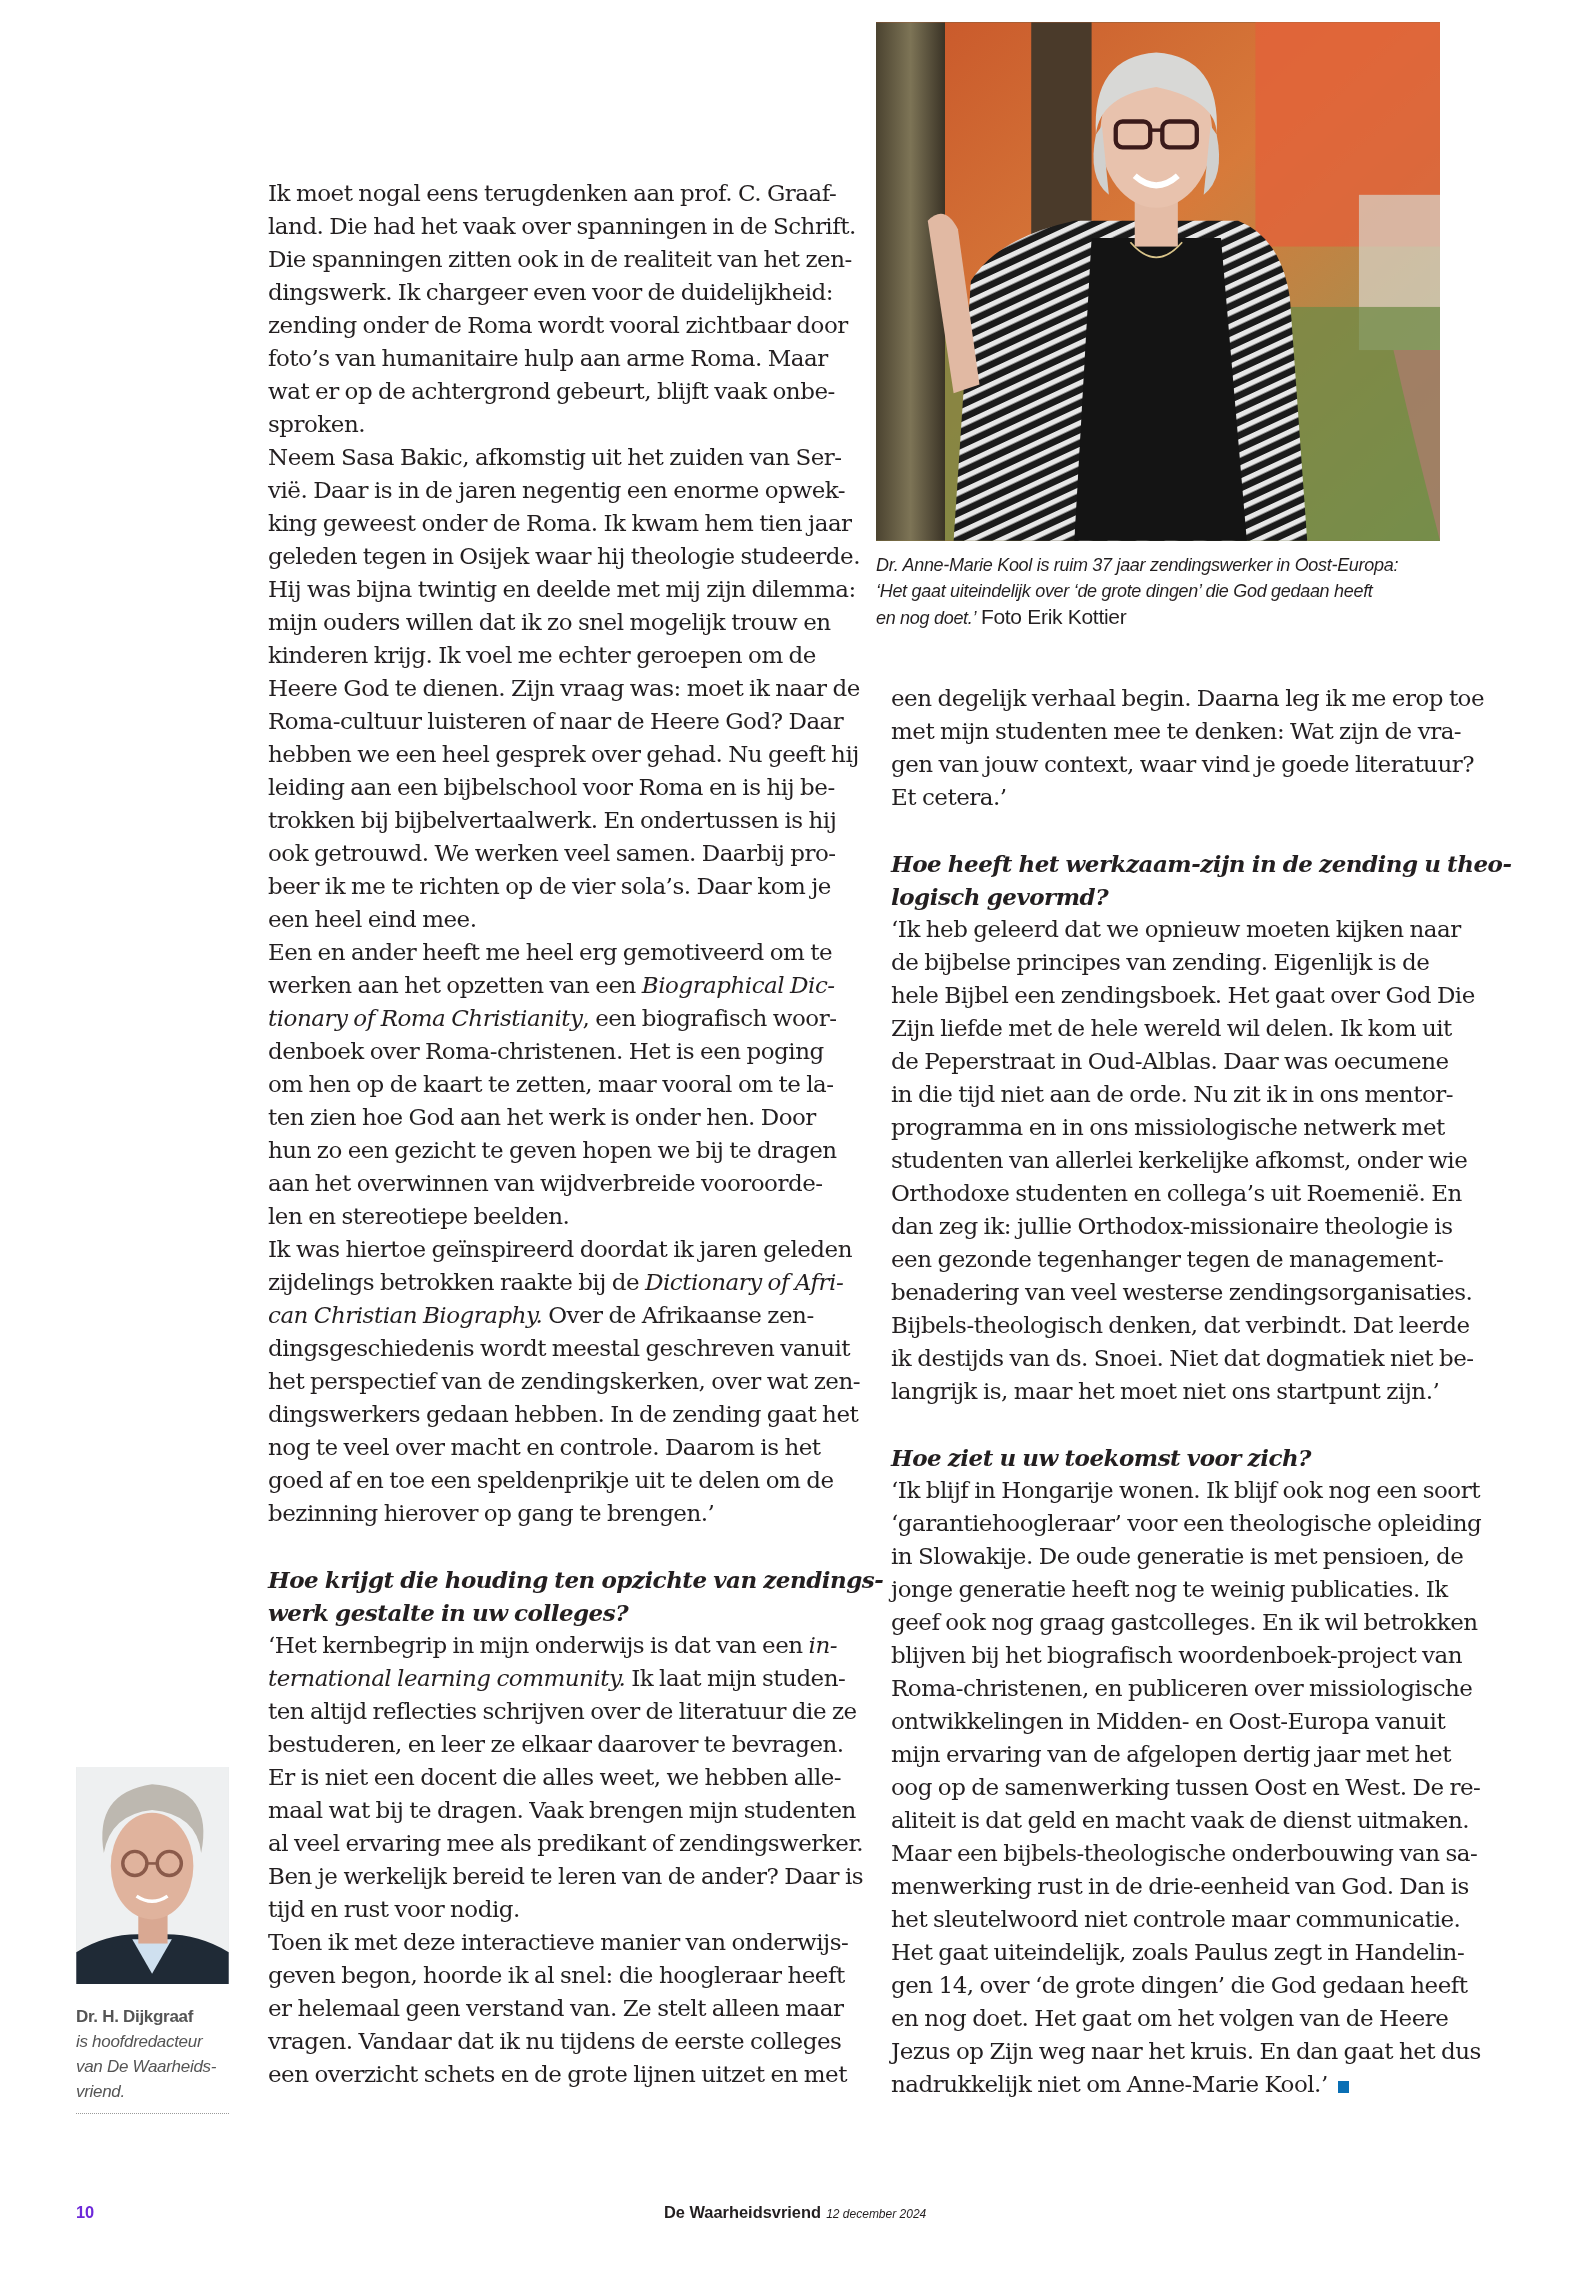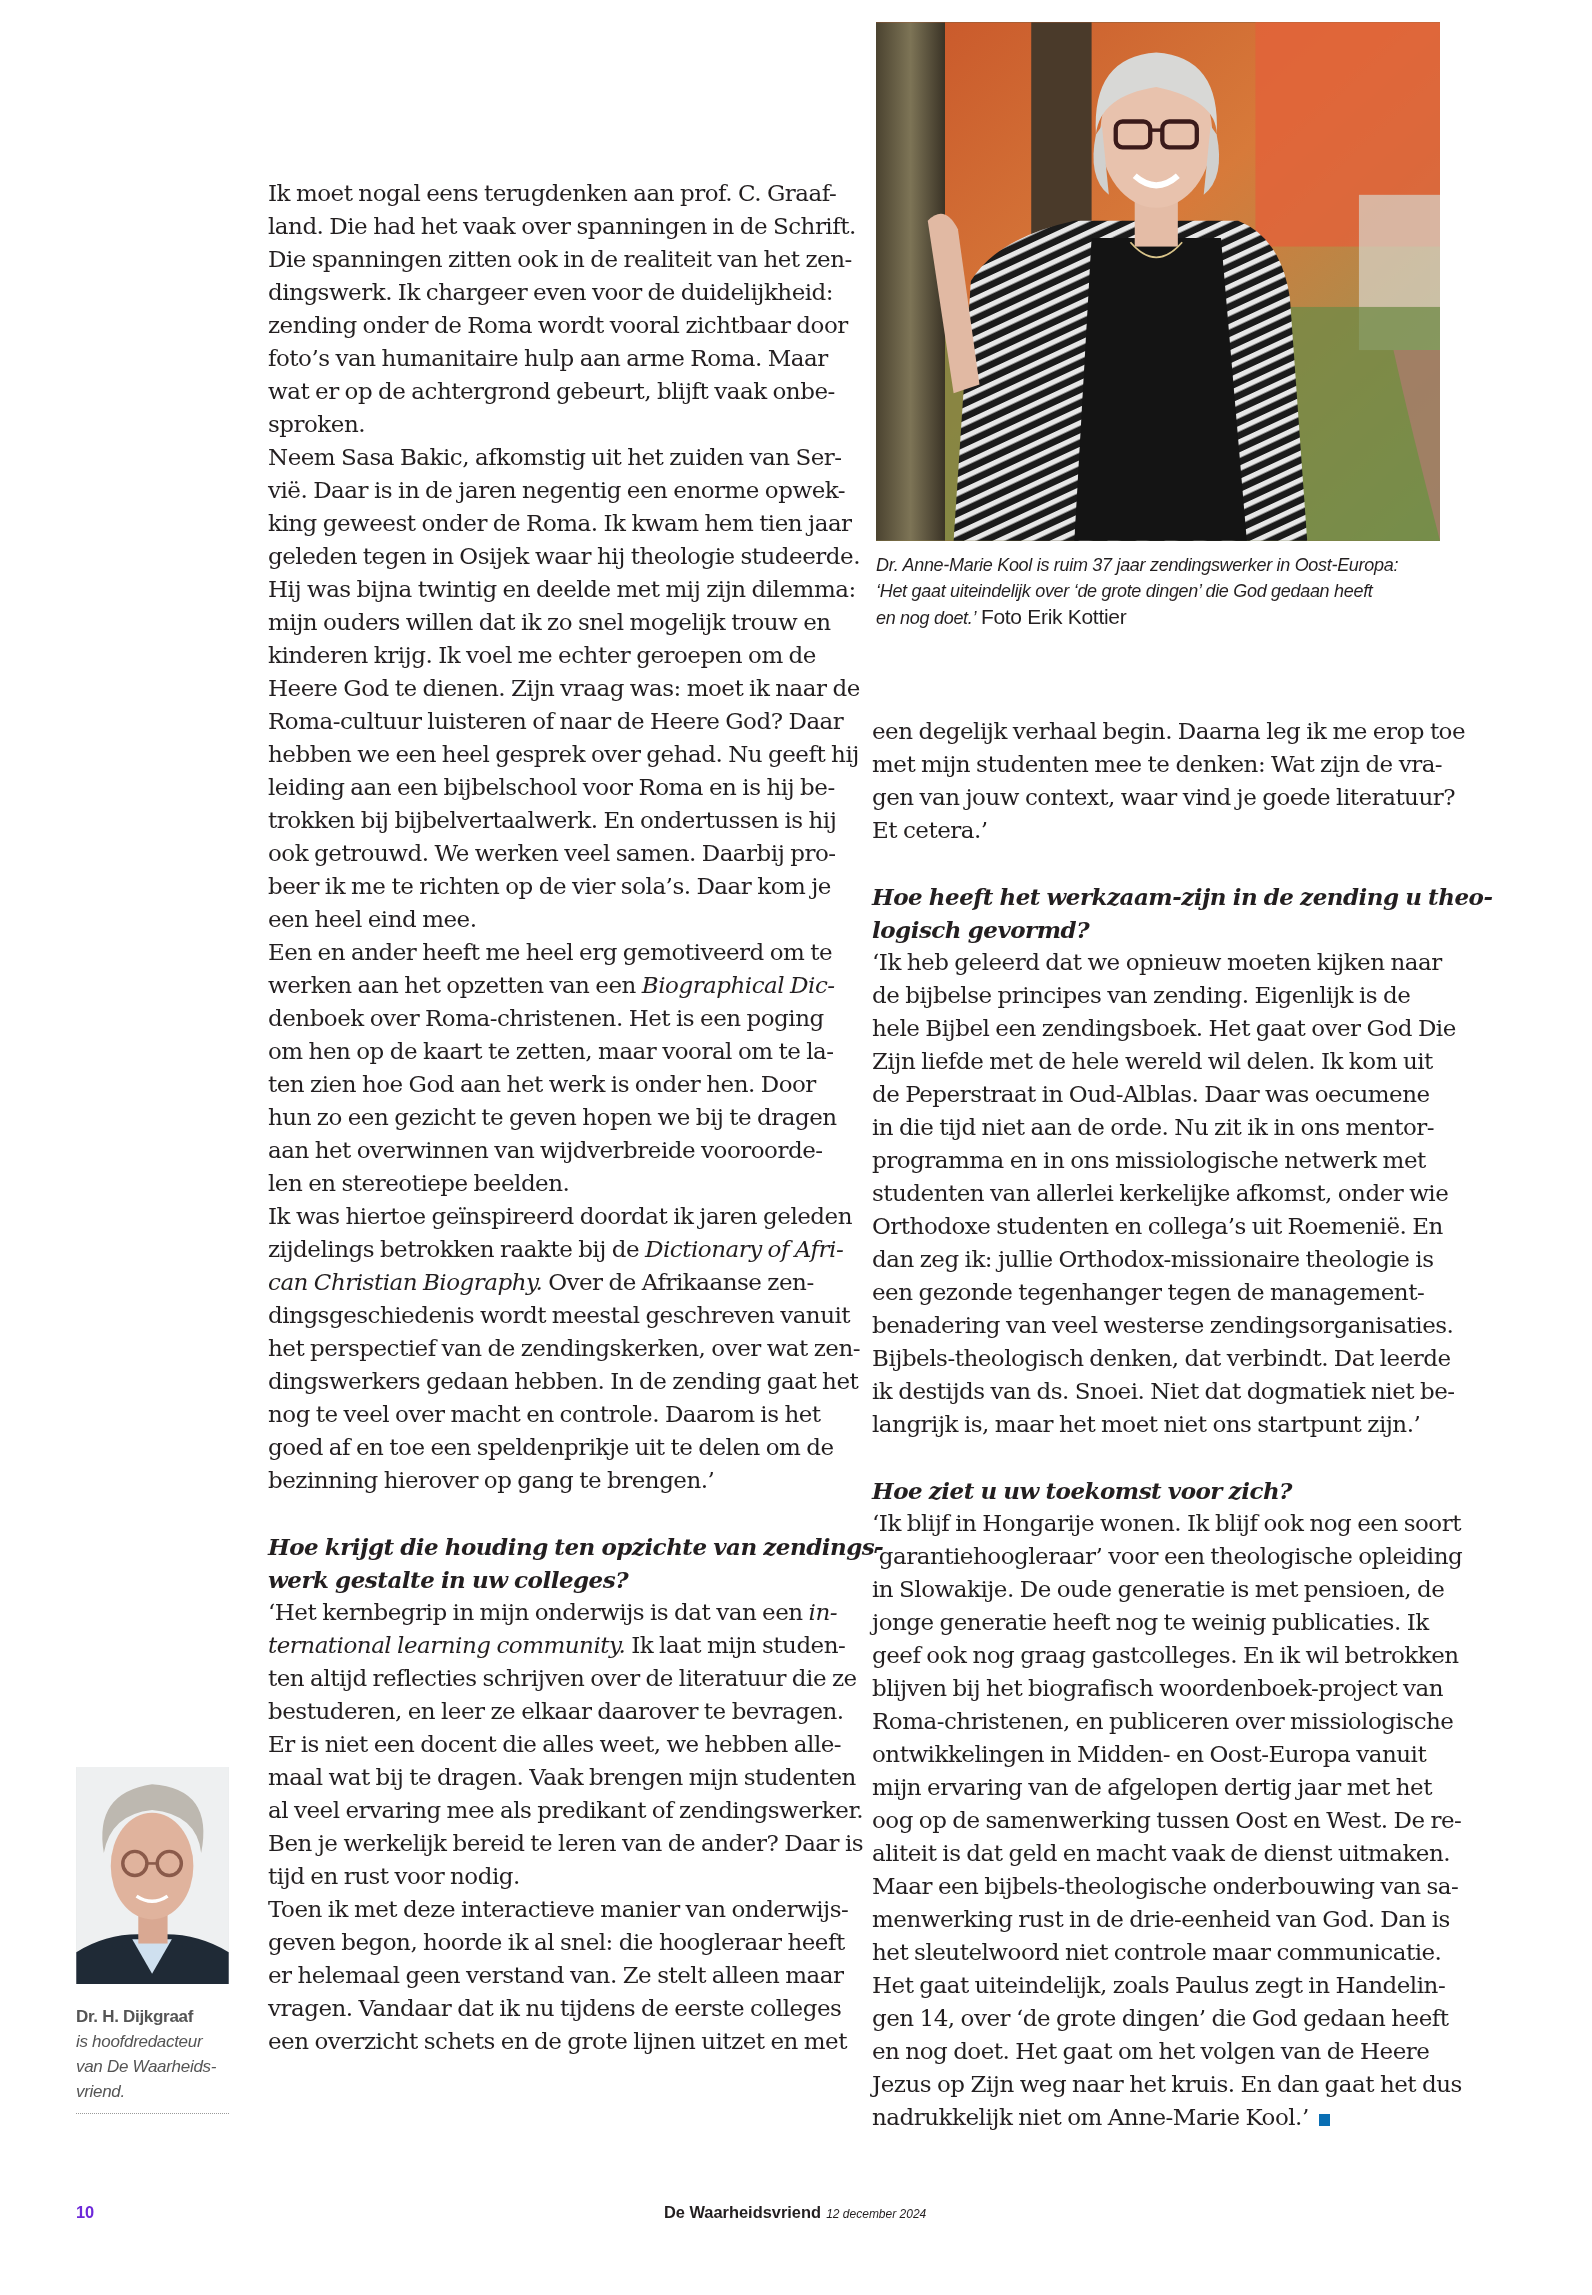--- a/index.html
+++ b/index.html
@@ -5,21 +5,21 @@
   html, body { margin: 0; padding: 0; background: #ffffff; }
   body { width: 1592px; height: 2295px; position: relative; overflow: hidden; }
   .page { position: absolute; left: 0; top: 0; width: 1592px; height: 2295px; background: #fff; }
   .col { position: absolute; font-family: "DejaVu Serif", "Liberation Serif", serif; color: #231f20; }
   .body-col { font-size: 23px; line-height: 33px; letter-spacing: -0.5px; word-spacing: -0.9px; }
   .line { display: block; white-space: nowrap; height: 33px; }
   .blank { height: 33px; }
   .q { font-style: italic; font-weight: bold; }
   .it { font-style: italic; }
   #col-left { left: 268px; top: 177px; width: 570px; }
-  #col-right { left: 872px; top: 682px; width: 570px; margin-top: 33px; }
+  #col-right { left: 891px; top: 682px; width: 570px; }
 
   
   .photo-main { position: absolute; left: 876px; top: 21.6px; width: 564px; height: 519px; overflow: hidden; background: #6b5a3c; }
   .photo-main svg { display: block; }
   .caption { position: absolute; left: 876px; top: 552px; width: 570px; font-family: "Liberation Sans", "DejaVu Sans", sans-serif; font-size: 18px; line-height: 26px; color: #231f20; letter-spacing: -0.3px; }
   .caption .cap-it { font-style: italic; }
   .caption .credit { font-size: 21px; font-style: normal; }
 
   
   .author-photo { position: absolute; left: 76px; top: 1767px; width: 153px; height: 217px; overflow: hidden; background: #e7e9ea; }
@@ -125,20 +125,21 @@
         <span class="line"><span>hebben we een heel gesprek over gehad. Nu geeft hij</span></span>
         <span class="line"><span>leiding aan een bijbelschool voor Roma en is hij be-</span></span>
         <span class="line"><span>trokken bij bijbelvertaalwerk. En ondertussen is hij</span></span>
         <span class="line"><span>ook getrouwd. We werken veel samen. Daarbij pro-</span></span>
         <span class="line"><span>beer ik me te richten op de vier sola’s. Daar kom je</span></span>
         <span class="line"><span>een heel eind mee.</span></span>
       </div>
       <div class="para">
         <span class="line"><span>Een en ander heeft me heel erg gemotiveerd om te</span></span>
         <span class="line"><span>werken aan het opzetten van een </span><span class="it">Biographical Dic-</span></span>
+        <span class="line"><span class="it">tionary of Roma Christianity</span><span>, een biografisch woor-</span></span>
         <span class="line"><span>denboek over Roma-christenen. Het is een poging</span></span>
         <span class="line"><span>om hen op de kaart te zetten, maar vooral om te la-</span></span>
         <span class="line"><span>ten zien hoe God aan het werk is onder hen. Door</span></span>
         <span class="line"><span>hun zo een gezicht te geven hopen we bij te dragen</span></span>
         <span class="line"><span>aan het overwinnen van wijdverbreide vooroorde-</span></span>
         <span class="line"><span>len en stereotiepe beelden.</span></span>
       </div>
       <div class="para">
         <span class="line"><span>Ik was hiertoe geïnspireerd doordat ik jaren geleden</span></span>
         <span class="line"><span>zijdelings betrokken raakte bij de </span><span class="it">Dictionary of Afri-</span></span>

